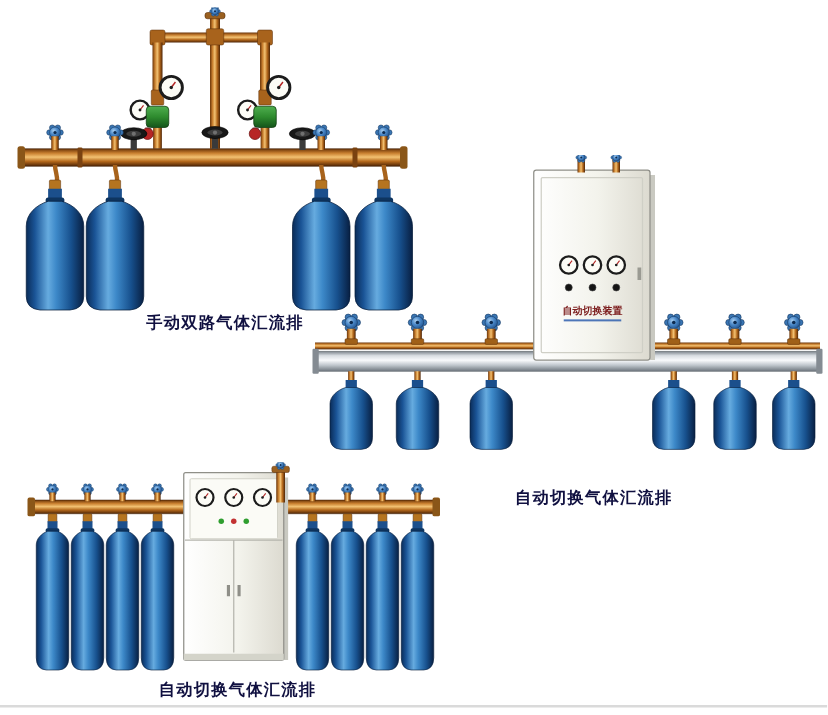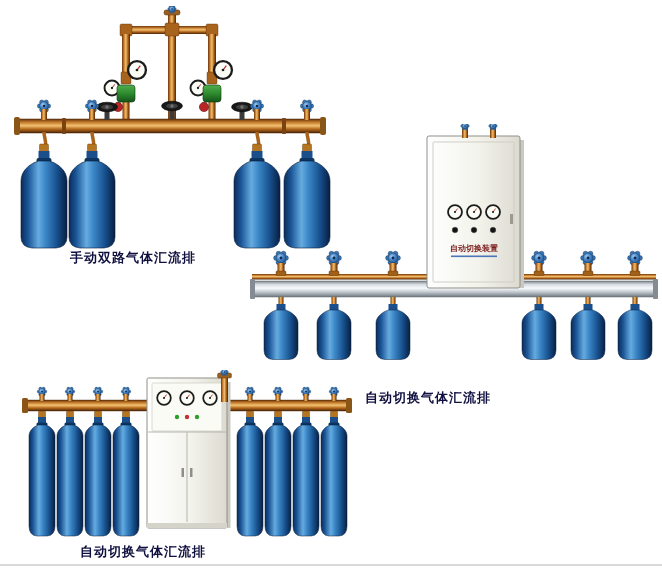--- a/index.html
+++ b/index.html
@@ -1,20 +1,20 @@
 <!DOCTYPE html>
 <html><head>
 <meta charset="utf-8">
 <style>
   html,body{margin:0;padding:0;background:#ffffff;}
   .canvas{position:relative;width:662px;height:572px;background:#ffffff;overflow:hidden;
           font-family:"Liberation Sans",sans-serif;}
   .fig{position:absolute;margin:0;padding:0;}
   .caption{position:absolute;font-weight:bold;font-size:13px;color:#101040;
-           letter-spacing:1px;font-family:"Liberation Sans",sans-serif;}
+           letter-spacing:1px;text-align:center;font-family:"Liberation Sans",sans-serif;}
   .rule{position:absolute;left:0;top:564px;width:662px;height:2px;background:#dadada;}
   svg text{font-family:"Liberation Sans",sans-serif;}
 </style>
 </head>
 <body>
 
 <div class="canvas">
 
   <svg width="0" height="0" style="position:absolute" aria-hidden="true">
     <defs>

